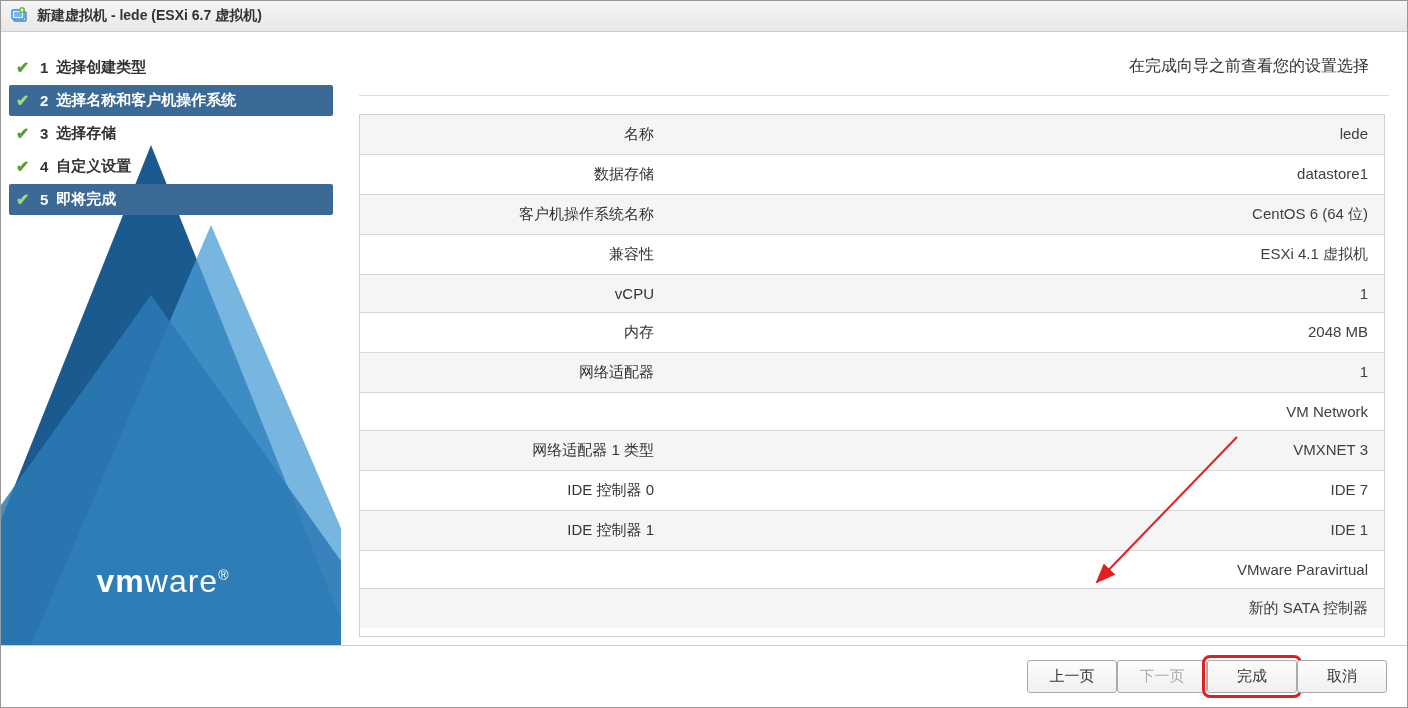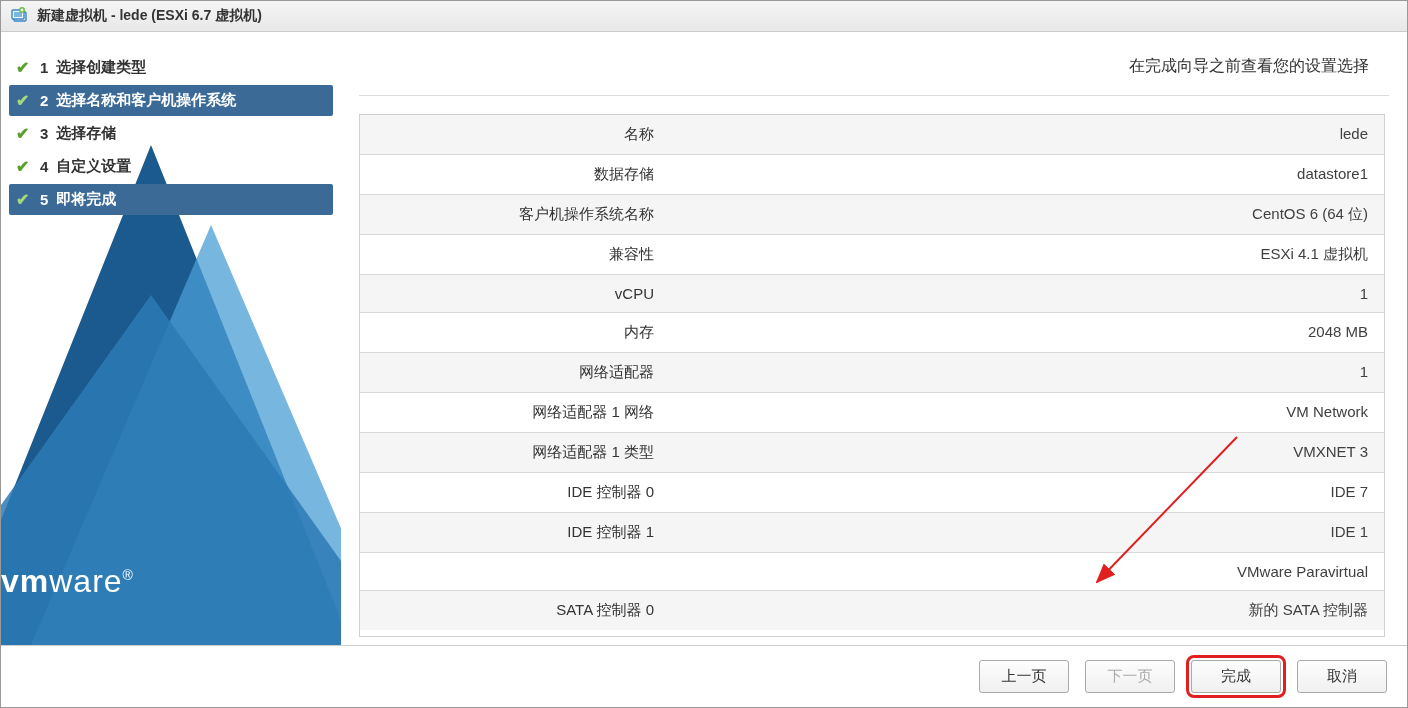--- a/index.html
+++ b/index.html
@@ -119,20 +119,21 @@
       border-left: 180px solid transparent;
       border-right: 180px solid transparent;
       border-bottom: 420px solid #4a9dd4;
       opacity: 0.75;
     }
     .vmware-logo {
       position: absolute;
       bottom: 45px;
       left: 0;
       right: 16px;
+      text-align: center;
       color: #fff;
       font-size: 32px;
       font-weight: normal;
       letter-spacing: 1px;
       z-index: 3;
     }
     .vmware-logo .vm {
       font-weight: bold;
     }
     .vmware-logo .reg {
@@ -183,21 +184,21 @@
     .settings-value {
       flex: 1;
       padding: 10px 16px;
       color: #404040;
     }
     .footer {
       border-top: 1px solid #ccc;
       padding: 14px 20px;
       display: flex;
       justify-content: flex-end;
-      gap: 16px;
+      gap: 0;
       background: #fff;
       position: relative;
     }
     .btn {
       min-width: 90px;
       padding: 6px 18px;
       border: 1px solid #aaa;
       background: linear-gradient(to bottom, #fdfdfd, #f0f0f0);
       border-radius: 3px;
       cursor: pointer;
@@ -305,40 +306,38 @@
         </div>
         <div class="settings-row">
           <div class="settings-label">内存</div>
           <div class="settings-value">2048 MB</div>
         </div>
         <div class="settings-row">
           <div class="settings-label">网络适配器</div>
           <div class="settings-value">1</div>
         </div>
         <div class="settings-row">
-          <div class="settings-label">网络适配器 1 网络</div>
           <div class="settings-value">VM Network</div>
         </div>
         <div class="settings-row">
           <div class="settings-label">网络适配器 1 类型</div>
           <div class="settings-value">VMXNET 3</div>
         </div>
         <div class="settings-row">
           <div class="settings-label">IDE 控制器 0</div>
           <div class="settings-value">IDE 7</div>
         </div>
         <div class="settings-row">
           <div class="settings-label">IDE 控制器 1</div>
           <div class="settings-value">IDE 1</div>
         </div>
         <div class="settings-row">
           <div class="settings-value">VMware Paravirtual</div>
         </div>
         <div class="settings-row">
-          <div class="settings-label">SATA 控制器 0</div>
           <div class="settings-value">新的 SATA 控制器</div>
         </div>
       </div>
 
       <svg class="arrow-annotation" width="180" height="170">
         <defs>
           <marker id="arrowhead" markerWidth="10" markerHeight="8" refX="9" refY="4" orient="auto">
             <polygon points="0 0, 10 4, 0 8" fill="#e02020"></polygon>
           </marker>
         </defs>

